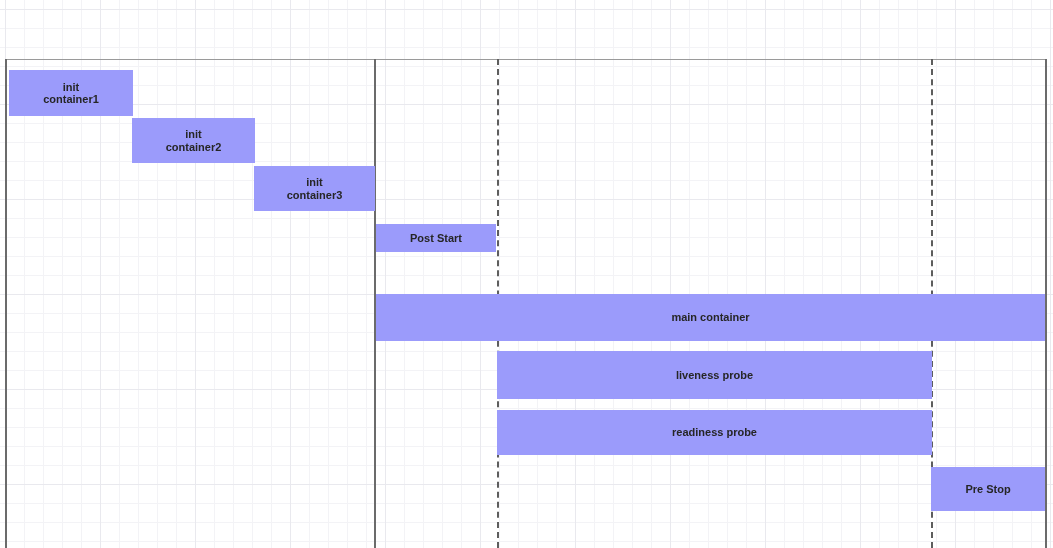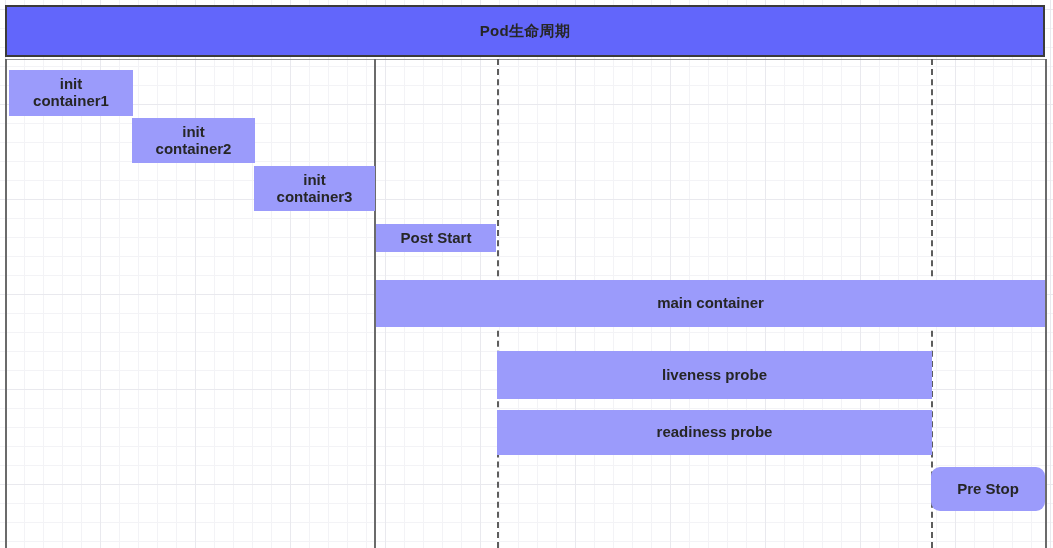--- a/index.html
+++ b/index.html
@@ -100,21 +100,21 @@
     position: absolute;
     background: #9b9bfb;
     display: flex;
     align-items: center;
     justify-content: center;
     box-sizing: border-box;
     text-align: center;
     line-height: 1.12;
   }
   .bar .bar-label {
-    font-size: 15px;
+    font-size: 11px;
     font-weight: bold;
     color: #262626;
     white-space: pre-line;
     padding: 0 4px;
   }
 </style>
 </head>
 <body>
 
 <div id="canvas">
@@ -124,47 +124,44 @@
   <div id="frame-top"></div>
   <div id="frame-left"></div>
   <div id="frame-right"></div>
 
   <div id="lines-layer">
       <div class="vline solid" style="left: 374px; top: 59px; height: 489px;"></div>
       <div class="vline dashed" style="left: 497px; top: 59px; height: 489px;"></div>
       <div class="vline dashed" style="left: 931px; top: 59px; height: 489px;"></div>
     </div>
 
-  <div id="title-bar">
-    <span class="title-text">Pod生命周期</span>
-  </div>
 
   <div id="bars-layer">
       <div class="bar" style="left: 9px; top: 70px; width: 124px; height: 46px;">
         <span class="bar-label">init
 container1</span>
       </div>
       <div class="bar" style="left: 132px; top: 118px; width: 123px; height: 45px;">
         <span class="bar-label">init
 container2</span>
       </div>
       <div class="bar" style="left: 254px; top: 166px; width: 121px; height: 45px;">
         <span class="bar-label">init
 container3</span>
       </div>
       <div class="bar" style="left: 376px; top: 224px; width: 120px; height: 28px;">
         <span class="bar-label">Post Start</span>
       </div>
-      <div class="bar" style="left: 376px; top: 280px; width: 669px; height: 47px;">
+      <div class="bar" style="left: 376px; top: 294px; width: 669px; height: 47px;">
         <span class="bar-label">main container</span>
       </div>
       <div class="bar" style="left: 497px; top: 351px; width: 435px; height: 48px;">
         <span class="bar-label">liveness probe</span>
       </div>
       <div class="bar" style="left: 497px; top: 410px; width: 435px; height: 45px;">
         <span class="bar-label">readiness probe</span>
       </div>
-      <div class="bar" style="left: 931px; top: 467px; width: 114px; height: 44px; border-radius: 9px;">
+      <div class="bar" style="left: 931px; top: 467px; width: 114px; height: 44px;">
         <span class="bar-label">Pre Stop</span>
       </div>
     </div>
 
 </div>
 
 </body></html>

